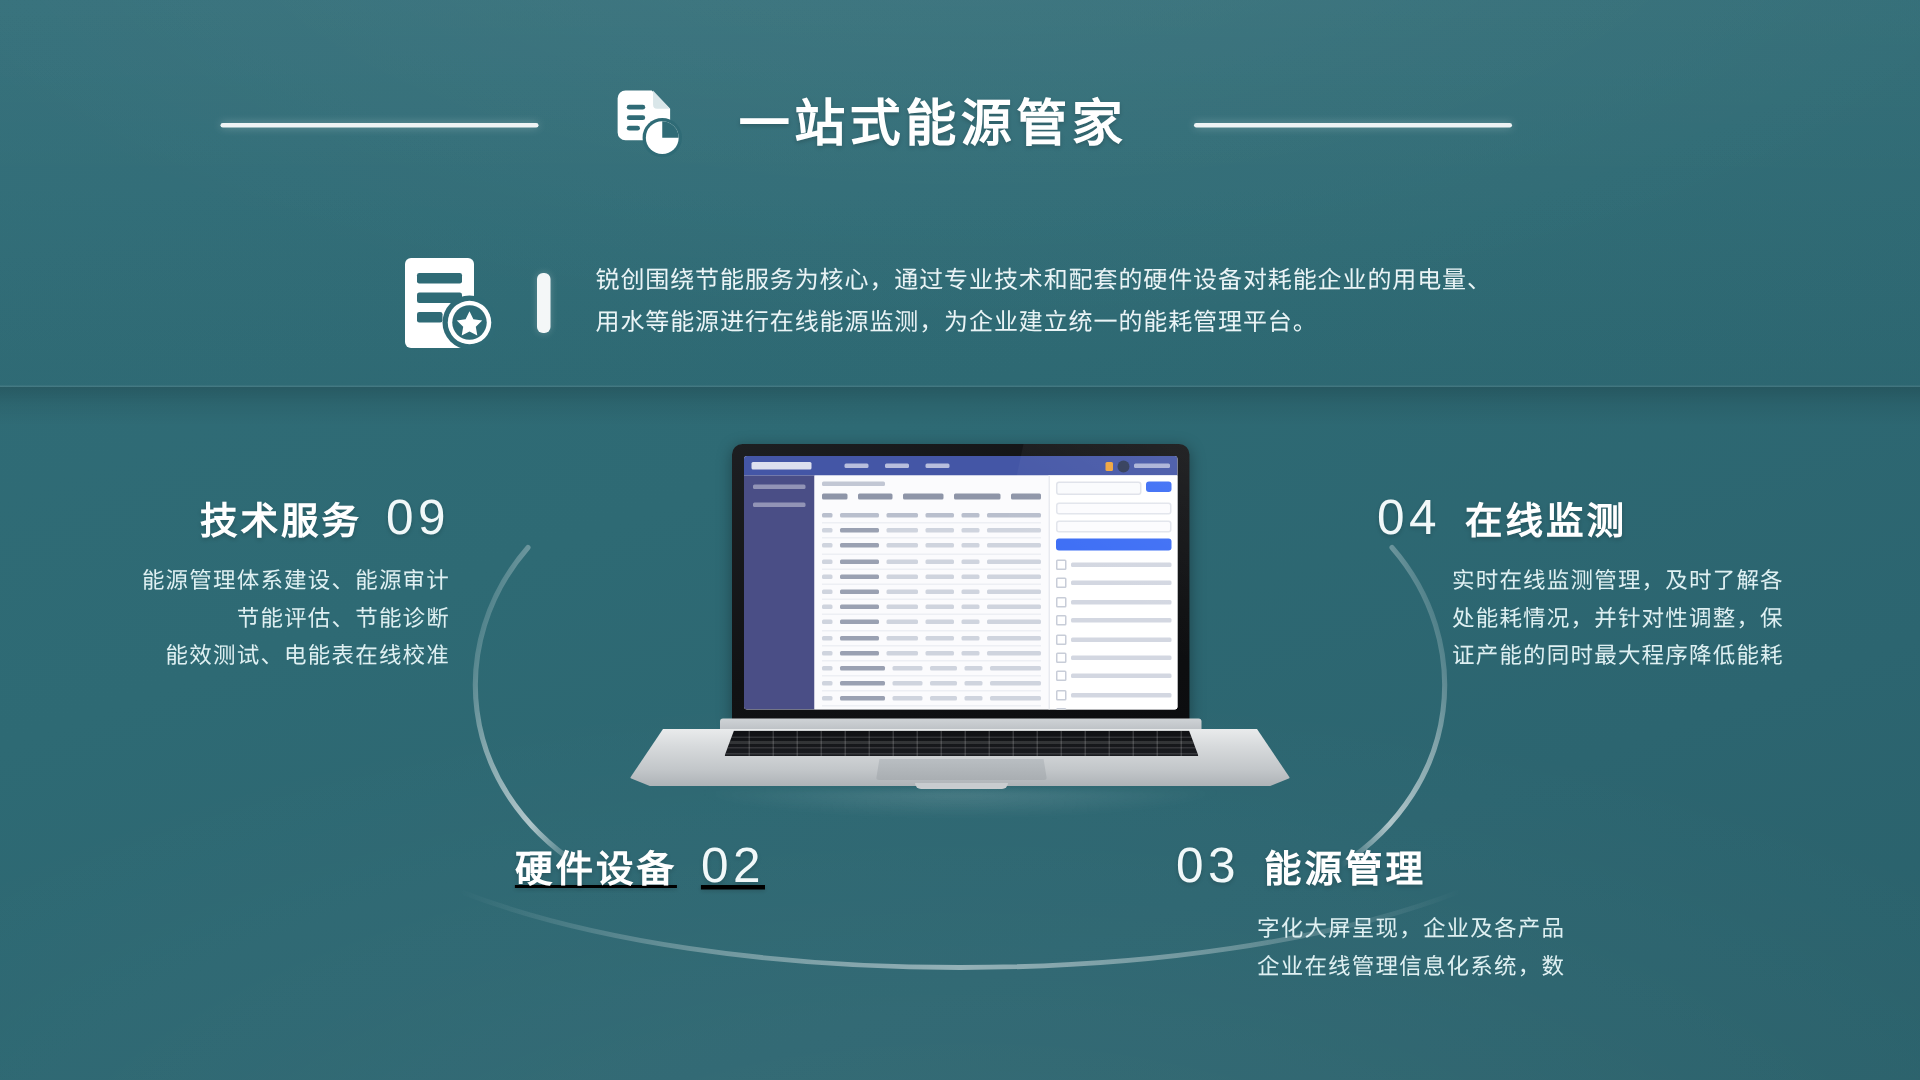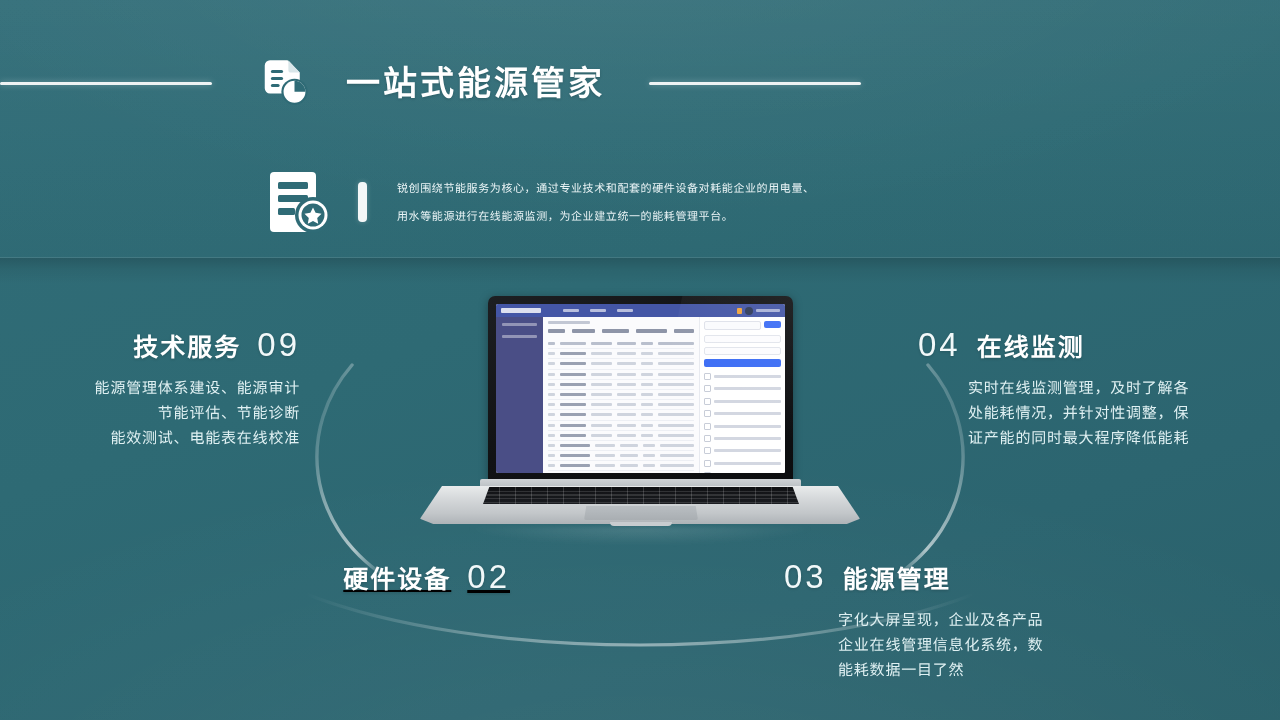--- a/index.html
+++ b/index.html
@@ -29,21 +29,21 @@
     pointer-events:none;
   }
   .band-edge{
     position:absolute;left:0;top:257px;width:1280px;height:1px;
     background:rgba(255,255,255,.10);
   }
 
   
   .title-row{
     position:absolute;left:0;top:52px;width:1154px;height:62px;
-    display:flex;align-items:center;gap:16px;
+    display:flex;align-items:center;justify-content:center;gap:16px;
   }
   .rule{
     width:212px;height:3px;border-radius:2px;
     background:#ffffff;opacity:.92;
     box-shadow:0 0 6px rgba(255,255,255,.35);
   }
   .rule.left{margin-right:28px;}
   .rule.right{margin-left:28px;}
   .title-icon{
     width:56px;height:56px;flex:none;margin-right:18px;
@@ -59,21 +59,21 @@
     position:absolute;left:264px;top:160px;width:980px;height:84px;
     display:flex;align-items:center;
   }
   .intro-icon{width:72px;height:72px;flex:none;margin-right:22px;}
   .intro-bar{
     width:9px;height:40px;background:#ffffff;border-radius:4px;
     flex:none;margin-right:30px;opacity:.95;
     box-shadow:0 0 5px rgba(255,255,255,.25);
   }
   .intro-text{
-    color:#eaf4f6;font-size:11px;line-height:28px;letter-spacing:.6px;
+    color:#eaf4f6;font-size:16px;line-height:28px;letter-spacing:.6px;
     max-width:830px;
   }
   .intro-text span{display:block;white-space:nowrap;}
 
   
   .arc{position:absolute;pointer-events:none;}
   .arc svg{display:block;}
 
   
   .laptop{position:absolute;left:420px;top:296px;width:440px;height:240px;}
@@ -534,21 +534,20 @@
   </div>
 
   <div class="quad q3">
     <div class="head">
       <div class="num">03</div>
       <div class="cap">能源管理</div>
     </div>
     <div class="lines">
       <span>字化大屏呈现，企业及各产品</span>
       <span>企业在线管理信息化系统，数</span>
-      <span>能耗数据一目了然</span>
     </div>
   </div>
 
   <div class="quad q4">
     <div class="head">
       <div class="num">04</div>
       <div class="cap">在线监测</div>
     </div>
     <div class="lines">
       <span>实时在线监测管理，及时了解各</span>

